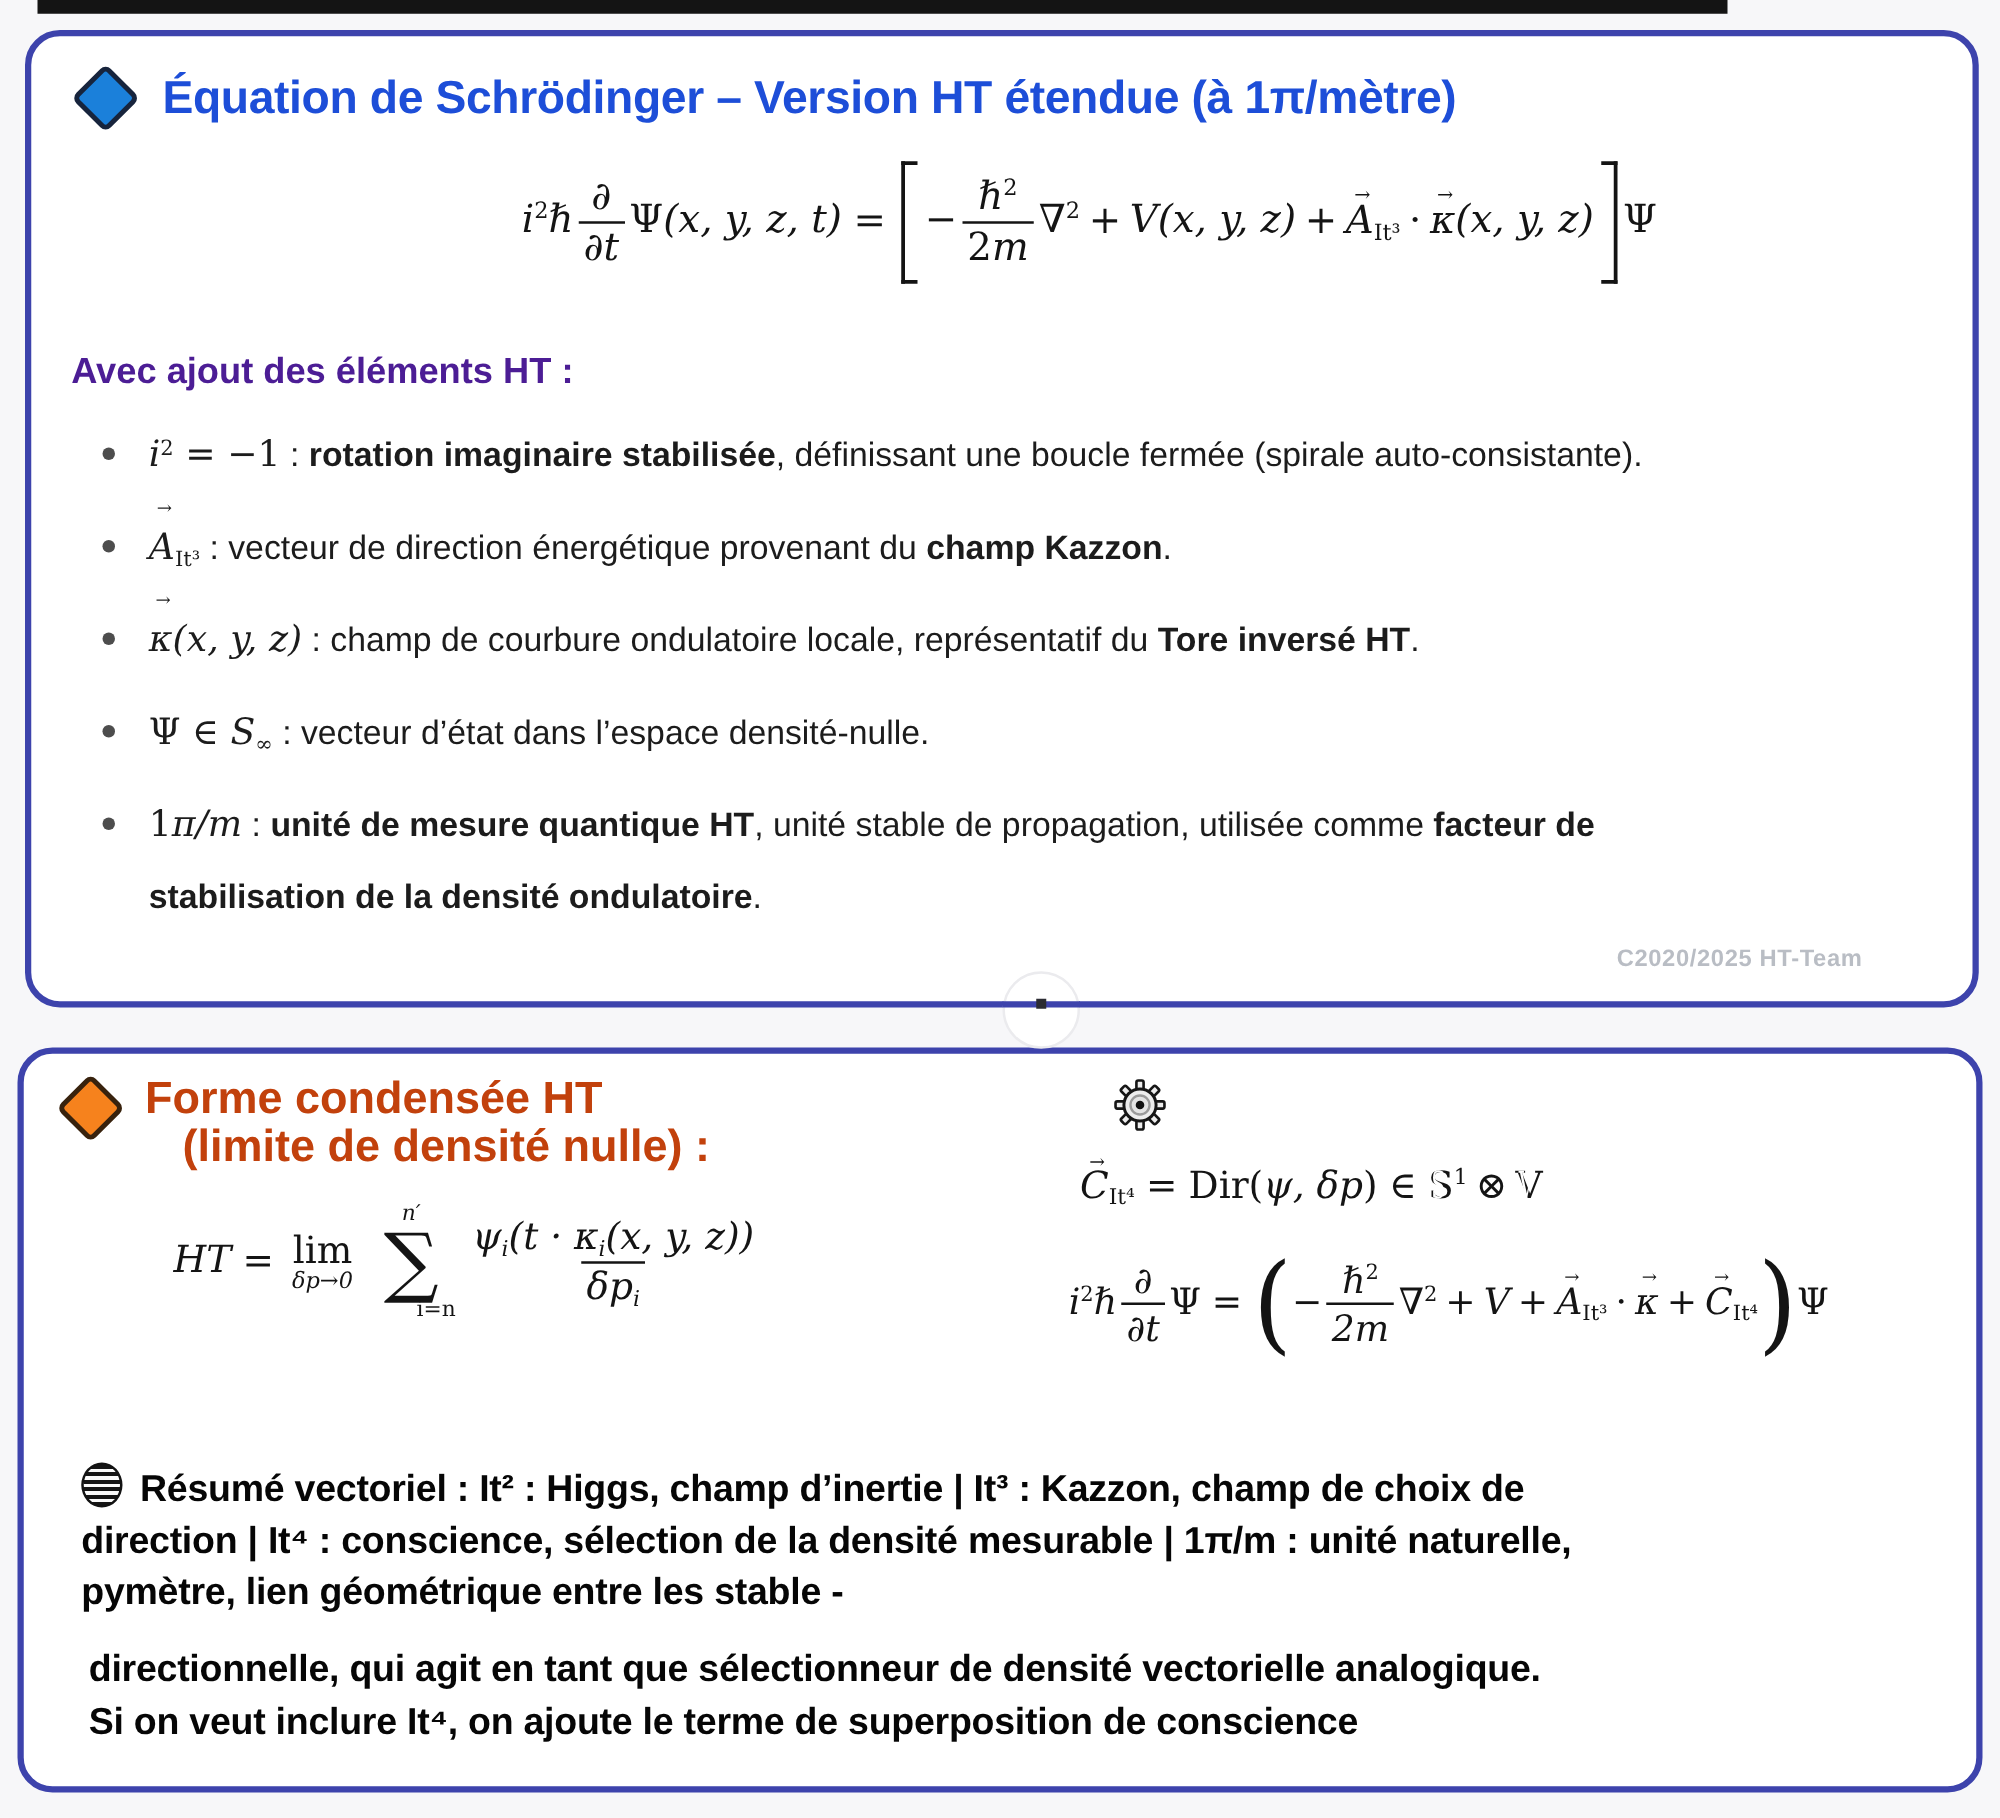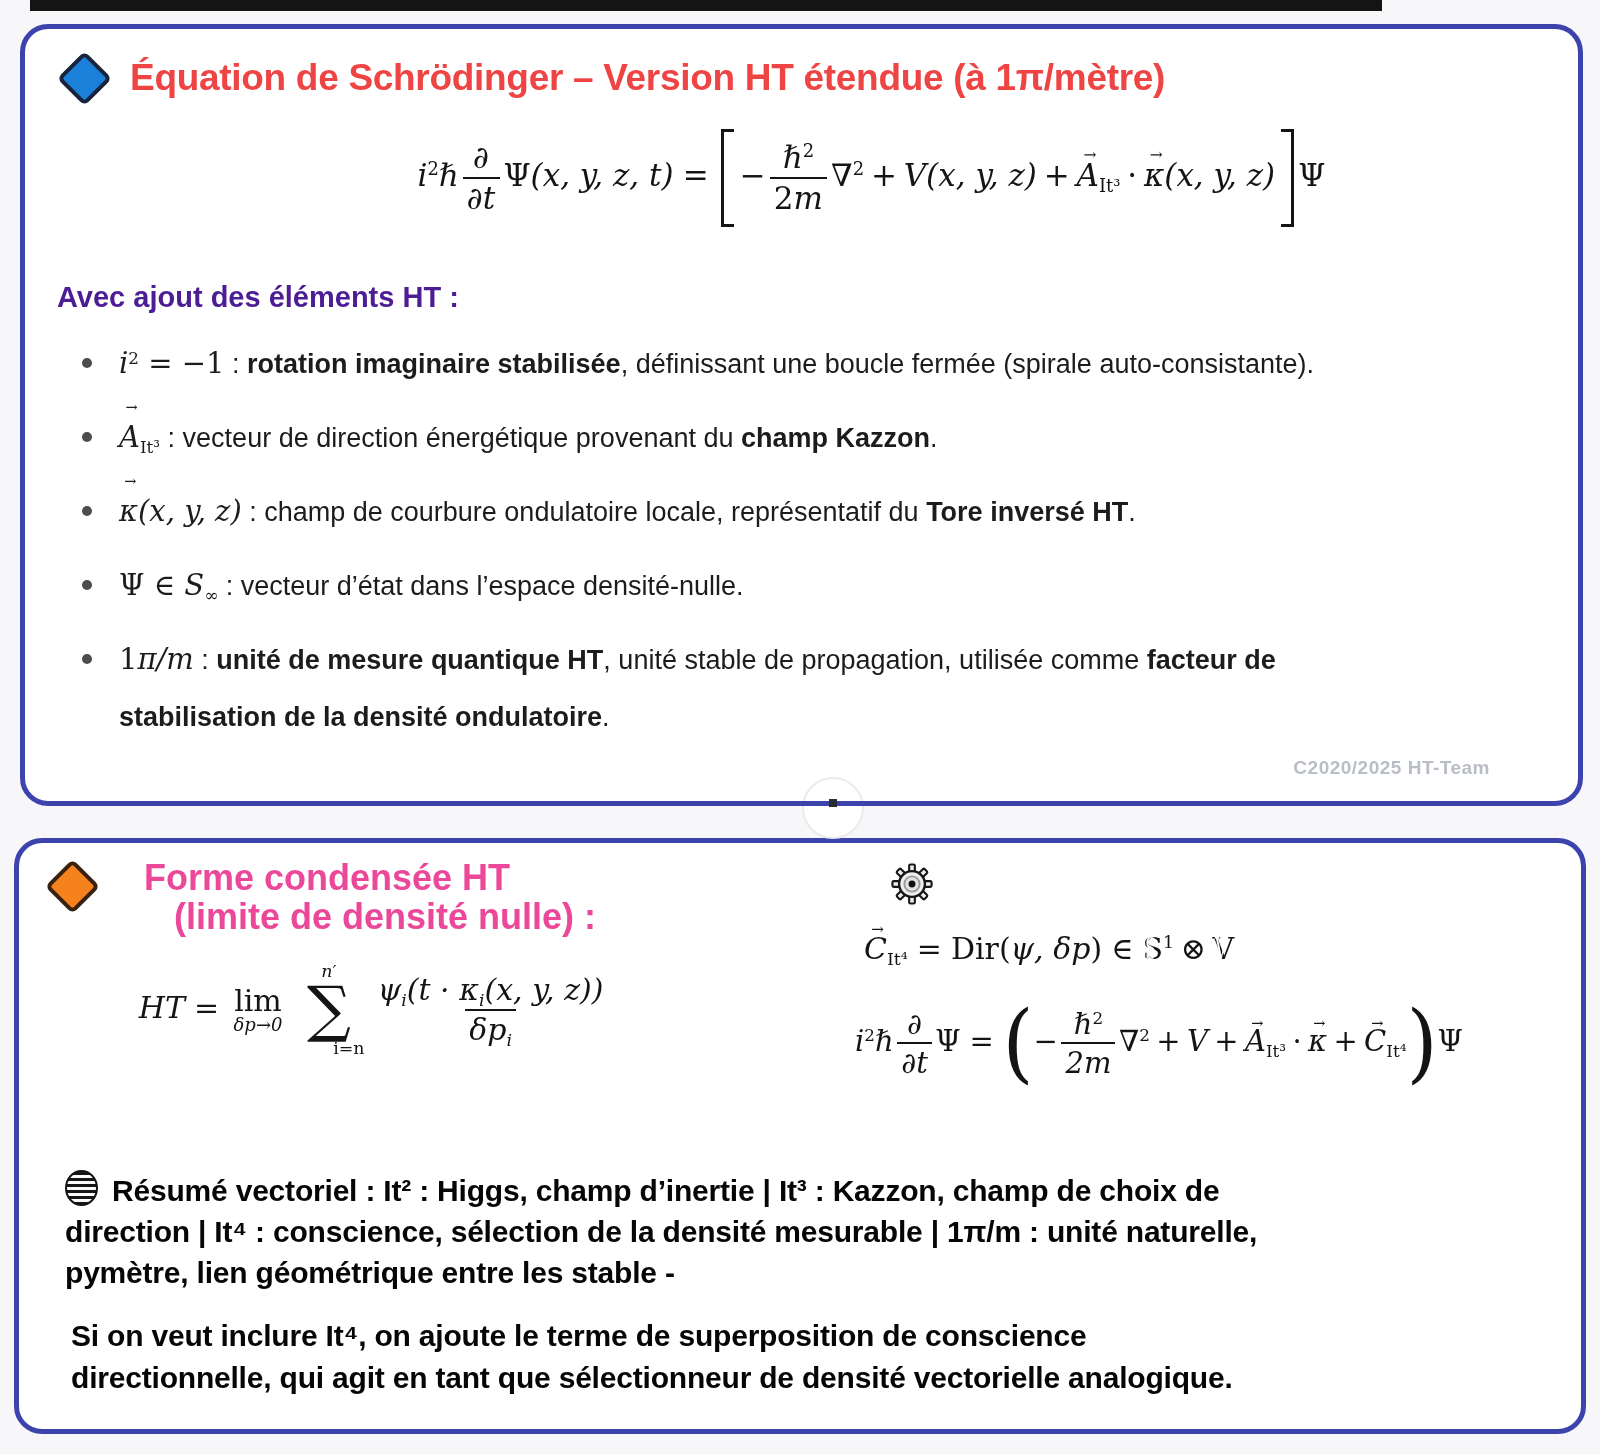--- a/index.html
+++ b/index.html
@@ -20,33 +20,33 @@
   .sphere{display:inline-block;width:29px;height:32px;border-radius:50%;border:2px solid #131313;
           background:repeating-linear-gradient(180deg,#161616 0 3px,#fbfbfb 3px 6px);
           vertical-align:-5px;margin-right:14px;}
   .bubble{position:absolute;left:802px;top:777px;width:58px;height:58px;border-radius:50%;
           background:#fff;border:2px solid #ebebee;z-index:5;}
   .bubble .bline{position:absolute;left:-2px;right:-2px;top:22px;height:5px;background:#3d43ac;}
   .bubble .bdot{position:absolute;left:25px;top:20px;width:8px;height:8px;background:#2b2b33;}
 
   
   .p1-title{position:absolute;left:40px;top:28px;display:flex;align-items:center;gap:26px;}
-  .p1-title h1{margin:0;font-size:37px;font-weight:700;letter-spacing:-.3px;color:#ef4444;}
+  .p1-title h1{margin:0;font-size:37px;font-weight:700;letter-spacing:-.3px;color:#1d4ed8;}
   .p1-intro{position:absolute;left:32px;top:252px;margin:0;font-size:29px;font-weight:700;color:#4c1d95;}
   .watermark{position:absolute;right:88px;bottom:22px;font-size:19px;font-weight:700;
              color:#b9bdc4;letter-spacing:.5px;}
 
   .bullets{position:absolute;left:46px;right:40px;top:306px;}
   .bullet{display:flex;margin-bottom:16px;font-size:27px;line-height:57px;color:#1c1c1c;}
   .bullet .dot{width:10px;height:10px;border-radius:50%;background:#4d4d4d;margin:23px 27px 0 11px;flex:none;}
   .bseg{font-weight:700;}
 
   .p2-hl{position:absolute;left:34px;top:16px;display:flex;gap:24px;}
   .p2-hl .dwrap{padding-top:8px;}
-  .hl-text{font-size:36px;font-weight:700;line-height:1.08;color:#ec4899;margin-left:28px;}
+  .hl-text{font-size:36px;font-weight:700;line-height:1.08;color:#c2410c;}
   .hl-text .l2{display:block;margin-left:30px;}
   .p2-hr{position:absolute;left:872px;top:20px;display:flex;align-items:center;gap:16px;
          font-size:34px;font-weight:700;color:#0b0b0b;}
   .hsup{font-size:.62em;vertical-align:.45em;line-height:0;}
 
   .p2-para1{position:absolute;left:46px;top:327px;width:1360px;font-size:30px;font-weight:700;
             line-height:41px;color:#060606;letter-spacing:-.2px;}
   .p2-para2{position:absolute;left:52px;top:472px;width:1340px;font-size:30px;font-weight:700;
             line-height:42px;color:#060606;letter-spacing:-.2px;}
   .pline{display:block;}
@@ -200,17 +200,17 @@
         </span><span>∇</span><span class="sp">2</span><span class="op">+</span><span class="it">V</span><span class="op">+</span><span class="vec"><span class="arr">→</span><span class="it">A</span></span><span class="sb">It³</span><span class="op">·</span><span class="vec"><span class="arr">→</span><span class="it">κ</span></span><span class="op">+</span><span class="vec"><span class="arr">→</span><span class="it">C</span></span><span class="sb">It⁴</span><span class="bigp">)</span><span>Ψ</span>
     </div>
 
     <div class="p2-para1">
       <span class="pline"><span class="sphere"></span><span>Résumé vectoriel : It² : Higgs, champ d’inertie | It³ : Kazzon, champ de choix de</span></span>
       <span class="pline">direction | It⁴ : conscience, sélection de la densité mesurable | 1π/m : unité naturelle,</span>
       <span class="pline">pymètre, lien géométrique entre les stable -</span>
     </div>
 
     <div class="p2-para2">
+      <span class="pline">directionnelle, qui agit en tant que sélectionneur de densité vectorielle analogique.</span>
       <span class="pline">Si on veut inclure It⁴, on ajoute le terme de superposition de conscience</span>
-      <span class="pline">directionnelle, qui agit en tant que sélectionneur de densité vectorielle analogique.</span>
     </div>
   </section>
 </div>
 
 </body></html>

